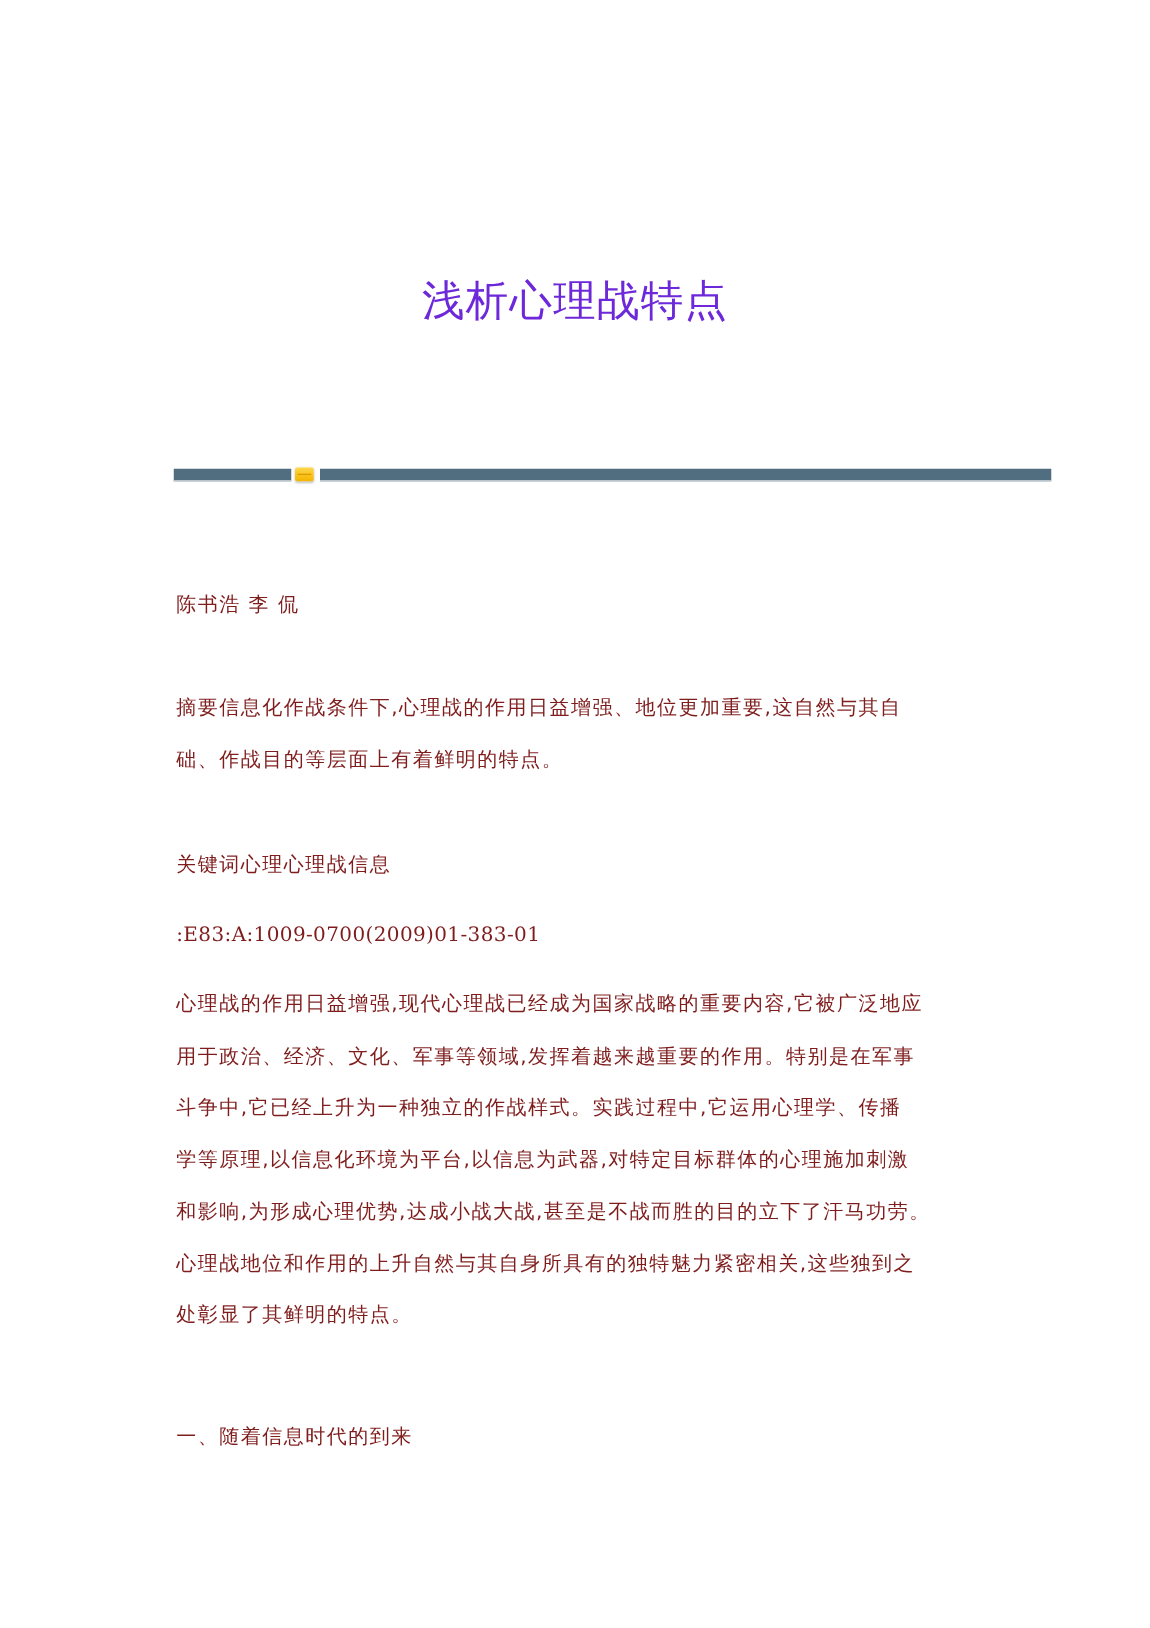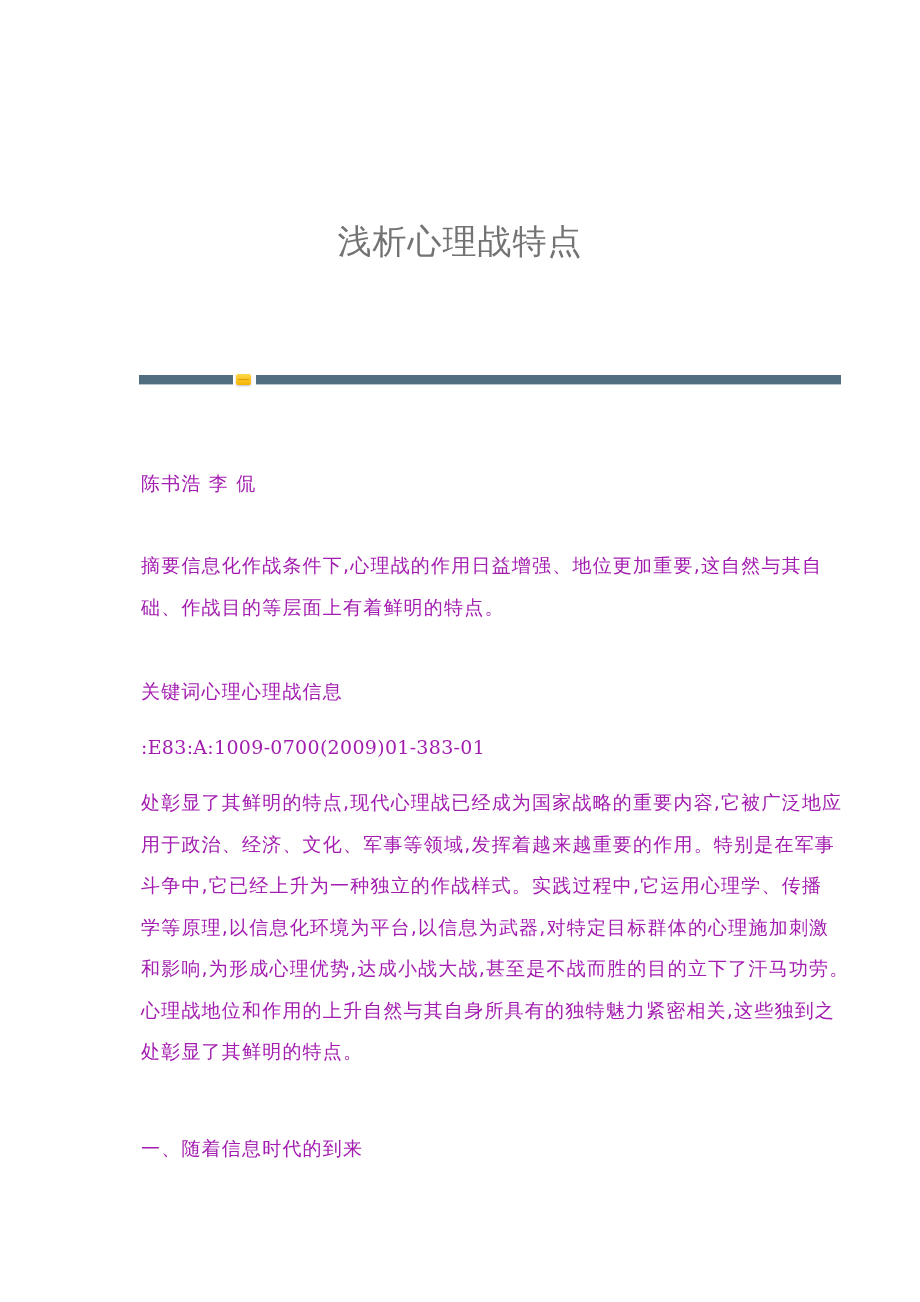--- a/index.html
+++ b/index.html
@@ -17,21 +17,21 @@
     }
     .title {
       position: absolute;
       left: 0;
       top: 216px;
       width: 920px;
       text-align: center;
       font-family: "DejaVu Serif", "Liberation Serif", serif;
       font-size: 34px;
       letter-spacing: 1px;
-      color: #737373;
+      color: #6d28d9;
       line-height: 50px;
     }
     .divider {
       position: absolute;
       top: 375px;
       left: 139px;
       width: 702px;
       height: 10px;
     }
     .bar {
@@ -59,24 +59,24 @@
       left: 2px;
       right: 2px;
       top: 5px;
       height: 1px;
       background: #e09a00;
     }
     .para {
       position: absolute;
       left: 141px;
       width: 660px;
-      font-size: 19px;
+      font-size: 16px;
       line-height: 41.5px;
       letter-spacing: 1.2px;
-      color: #a21caf;
+      color: #7f1d1d;
       white-space: nowrap;
     }
     .line { display: block; height: 41.5px; }
     .mono {
       font-family: "DejaVu Serif", "Liberation Serif", serif;
       letter-spacing: 0.3px;
     }
   </style>
 </head>
 <body>
@@ -100,21 +100,21 @@
 
 <div class="para" style="top:671px;">
   <span class="line">关键词心理心理战信息</span>
 </div>
 
 <div class="para mono" style="top:727px;">
   <span class="line">:E83:A:1009-0700(2009)01-383-01</span>
 </div>
 
 <div class="para" style="top:782px;">
-  <span class="line">处彰显了其鲜明的特点,现代心理战已经成为国家战略的重要内容,它被广泛地应</span>
+  <span class="line">心理战的作用日益增强,现代心理战已经成为国家战略的重要内容,它被广泛地应</span>
   <span class="line">用于政治、经济、文化、军事等领域,发挥着越来越重要的作用。特别是在军事</span>
   <span class="line">斗争中,它已经上升为一种独立的作战样式。实践过程中,它运用心理学、传播</span>
   <span class="line">学等原理,以信息化环境为平台,以信息为武器,对特定目标群体的心理施加刺激</span>
   <span class="line">和影响,为形成心理优势,达成小战大战,甚至是不战而胜的目的立下了汗马功劳。</span>
   <span class="line">心理战地位和作用的上升自然与其自身所具有的独特魅力紧密相关,这些独到之</span>
   <span class="line">处彰显了其鲜明的特点。</span>
 </div>
 
 <div class="para" style="top:1128px;">
   <span class="line">一、随着信息时代的到来</span>

